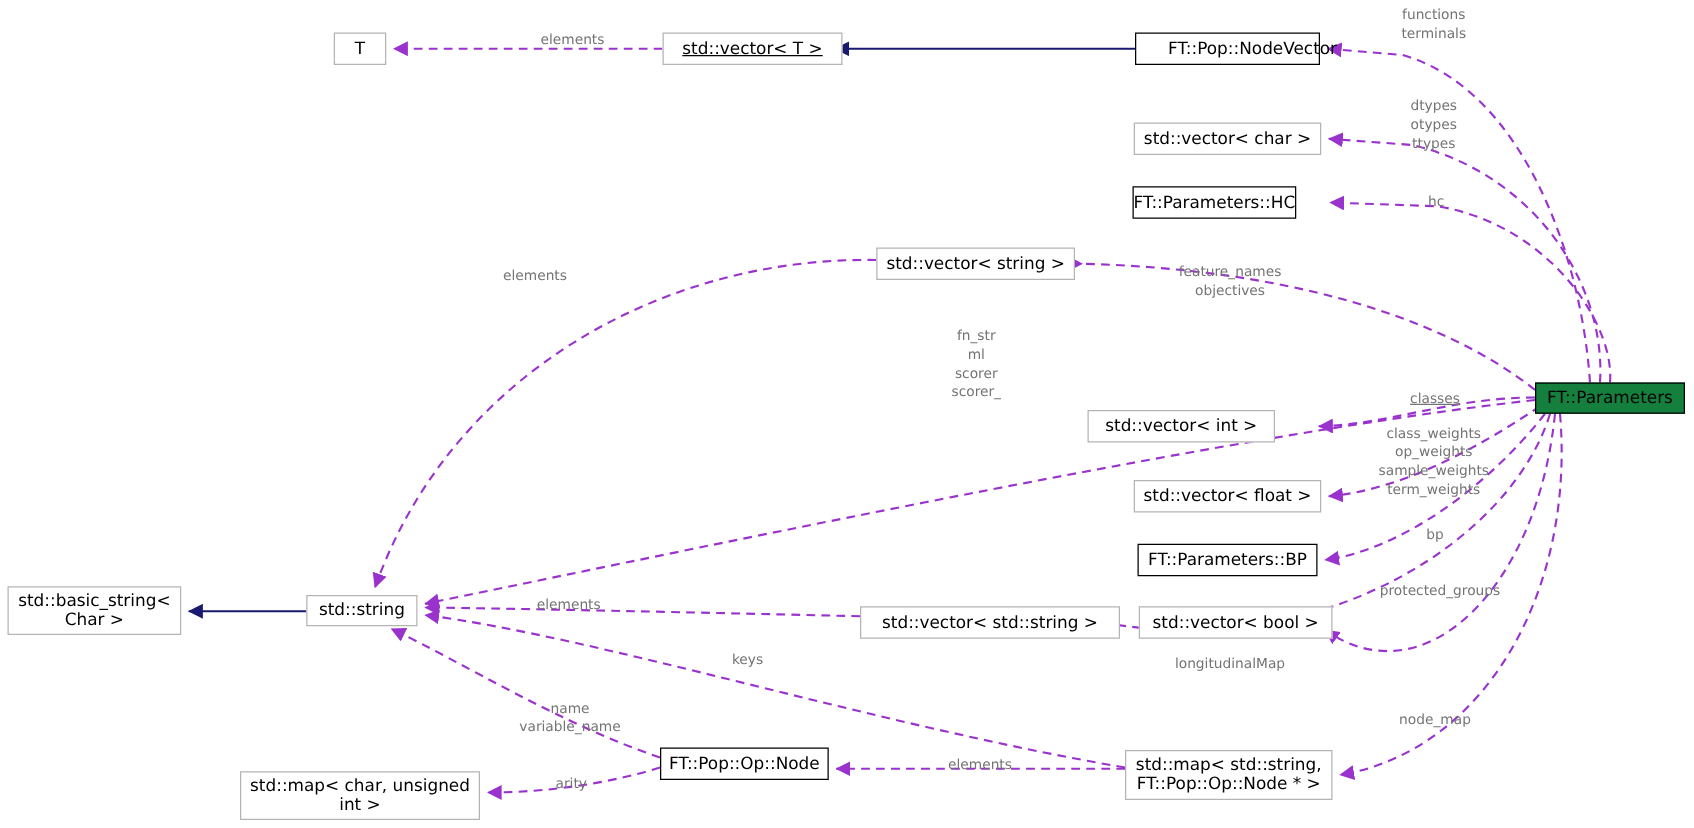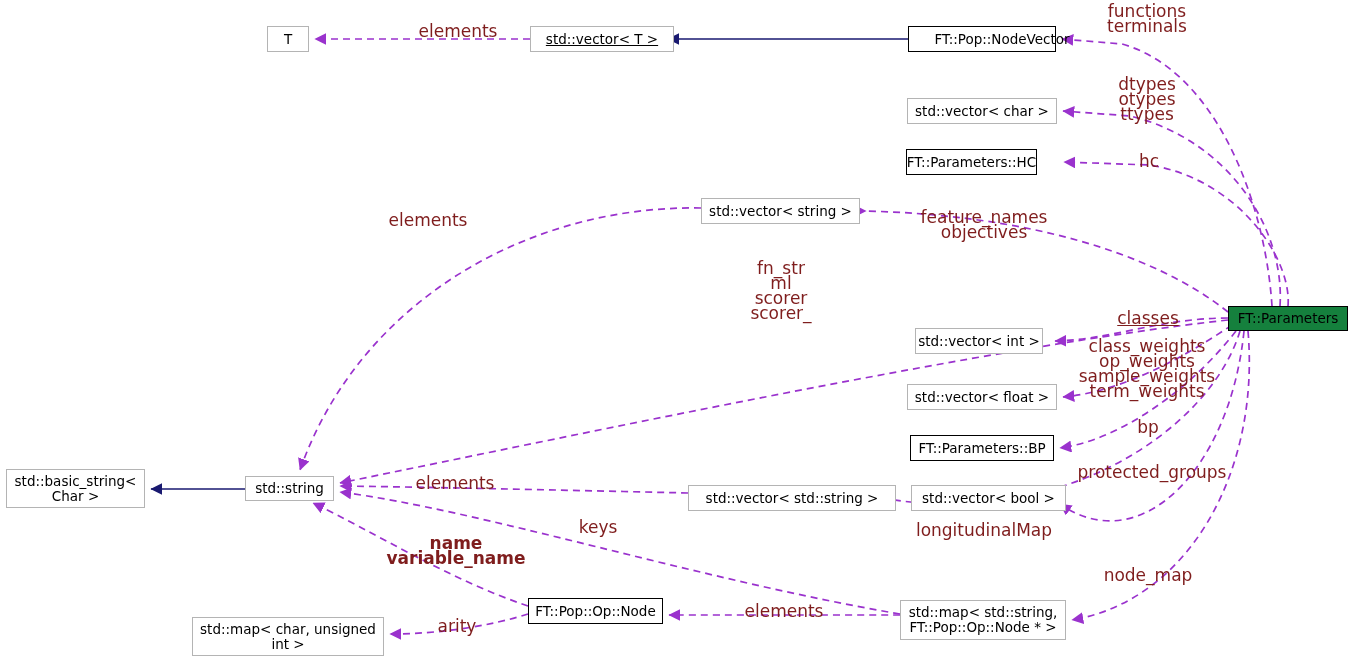--- a/index.html
+++ b/index.html
@@ -39,22 +39,22 @@
   }
   .node.strong {
     border: 1.4px solid #000000;
   }
   .node.current {
     border: 1.4px solid #000000;
     background: #15803d;
   }
   .elabel {
     position: absolute;
-    color: #7f1d1d;
-    font-size: 17px;
+    color: #737373;
+    font-size: 11px;
     line-height: 15px;
     text-align: center;
     white-space: pre;
     z-index: 4;
   }
 </style>
 </head>
 <body>
 
 <div id="canvas">
@@ -93,21 +93,21 @@
   </svg>
 
   <div id="node-layer">
       <div class="node" style="left: 267px; top: 26px; width: 42px; height: 26px;">T</div>
       <div class="node" style="left: 530px; top: 26px; width: 144px; height: 26px; text-decoration: underline;">std::vector&lt; T &gt;</div>
       <div class="node strong" style="left: 908px; top: 26px; width: 148px; height: 26px; padding-left: 40px;">FT::Pop::NodeVector</div>
       <div class="node" style="left: 907px; top: 98px; width: 150px; height: 26px;">std::vector&lt; char &gt;</div>
       <div class="node strong" style="left: 906px; top: 149px; width: 131px; height: 26px;">FT::Parameters::HC</div>
       <div class="node" style="left: 701px; top: 198px; width: 159px; height: 26px;">std::vector&lt; string &gt;</div>
       <div class="node current" style="left: 1228px; top: 306px; width: 120px; height: 25px;">FT::Parameters</div>
-      <div class="node" style="left: 915px; top: 328px; width: 128px; height: 26px;">std::vector&lt; int &gt;</div>
+      <div class="node" style="left: 870px; top: 328px; width: 150px; height: 26px;">std::vector&lt; int &gt;</div>
       <div class="node" style="left: 907px; top: 384px; width: 150px; height: 26px;">std::vector&lt; float &gt;</div>
       <div class="node strong" style="left: 910px; top: 435px; width: 144px; height: 26px;">FT::Parameters::BP</div>
       <div class="node" style="left: 6px; top: 469px; width: 139px; height: 39px;">std::basic_string&lt;
 Char &gt;</div>
       <div class="node" style="left: 245px; top: 476px; width: 89px; height: 25px;">std::string</div>
       <div class="node" style="left: 688px; top: 485px; width: 208px; height: 26px;">std::vector&lt; std::string &gt;</div>
       <div class="node" style="left: 911px; top: 485px; width: 155px; height: 26px;">std::vector&lt; bool &gt;</div>
       <div class="node strong" style="left: 528px; top: 598px; width: 135px; height: 26px;">FT::Pop::Op::Node</div>
       <div class="node" style="left: 192px; top: 617px; width: 192px; height: 39px;">std::map&lt; char, unsigned
 int &gt;</div>
@@ -133,19 +133,19 @@
       <div class="elabel" style="left: 1037px; top: 339px; width: 220px;">class_weights
 op_weights
 sample_weights
 term_weights</div>
       <div class="elabel" style="left: 1038px; top: 420px; width: 220px;">bp</div>
       <div class="elabel" style="left: 1042px; top: 465px; width: 220px;">protected_groups</div>
       <div class="elabel" style="left: 345px; top: 476px; width: 220px;">elements</div>
       <div class="elabel" style="left: 488px; top: 520px; width: 220px;">keys</div>
       <div class="elabel" style="left: 874px; top: 523px; width: 220px;">longitudinalMap</div>
       <div class="elabel" style="left: 1038px; top: 568px; width: 220px;">node_map</div>
-      <div class="elabel" style="left: 346px; top: 536px; width: 220px; font-weight: bold;">name
+      <div class="elabel" style="left: 346px; top: 559px; width: 220px;">name
 variable_name</div>
       <div class="elabel" style="left: 674px; top: 604px; width: 220px;">elements</div>
       <div class="elabel" style="left: 347px; top: 619px; width: 220px;">arity</div>
     </div>
 
 </div>
 
 </body></html>

